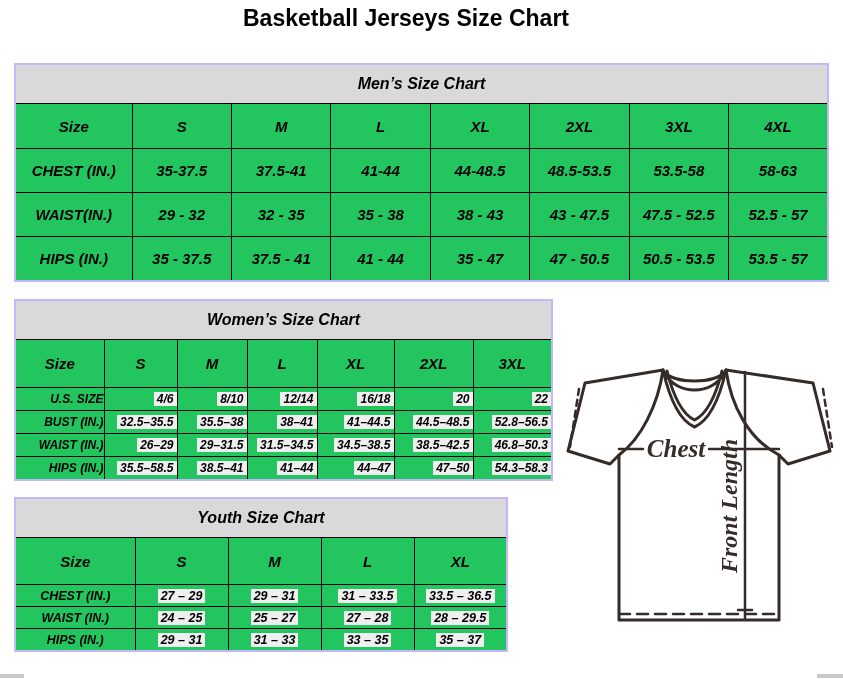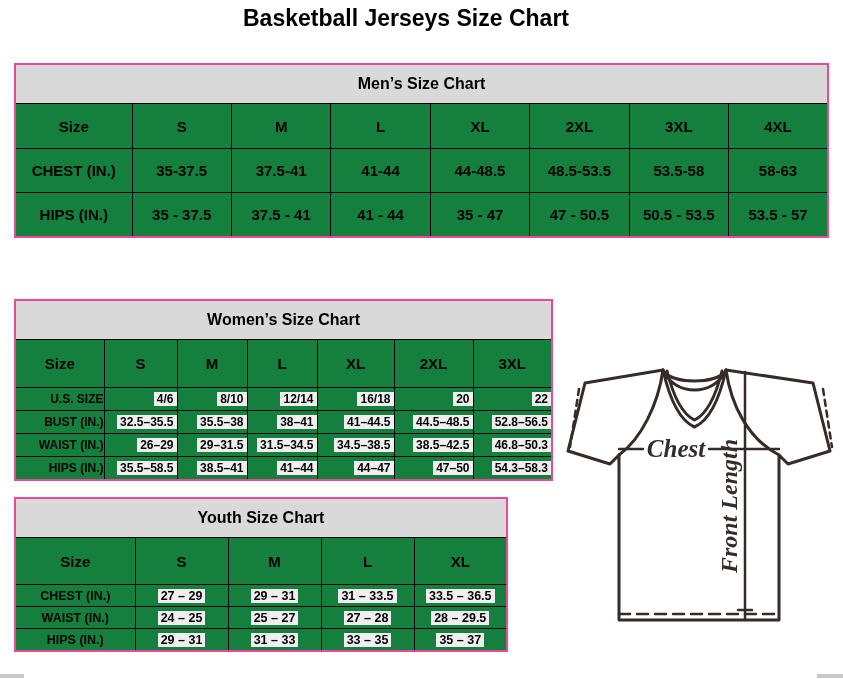--- a/index.html
+++ b/index.html
@@ -1,21 +1,21 @@
 <!DOCTYPE html>
 <html><head>
 <meta charset="utf-8">
 <style>
   html,body{margin:0;padding:0;background:#fff;}
   #page{position:relative;width:843px;height:679px;background:#fff;overflow:hidden;
         font-family:"Liberation Sans",sans-serif;color:#000;}
   .title{position:absolute;top:5px;left:0;width:812px;text-align:center;
          font-size:23px;font-weight:bold;}
   table.chart{position:absolute;border-collapse:collapse;table-layout:fixed;
-              background:#15803d;border:2px solid #ec4899;}
+              background:#22c55e;border:2px solid #c4b5fd;font-style:italic;}
   table.chart td{border:1px solid #000;text-align:center;vertical-align:middle;
                  font-weight:bold;padding:0;overflow:hidden;white-space:nowrap;}
   table.chart tr.band td{background:#d9d9d9;font-size:16px;}
   
   #mens{left:14px;top:63px;width:815px;}
   #mens tr.band td{height:38px;}
   #mens tr.head td{height:44px;font-size:15px;}
   #mens tr.data td{height:43px;font-size:15px;}
   #mens td.lbl{font-size:13.5px;}
   
@@ -65,20 +65,30 @@
       <td class="lbl">CHEST (IN.)</td>
       <td>35-37.5</td>
       <td>37.5-41</td>
       <td>41-44</td>
       <td>44-48.5</td>
       <td>48.5-53.5</td>
       <td>53.5-58</td>
       <td>58-63</td>
     </tr>
     <tr class="data">
+      <td class="lbl">WAIST(IN.)</td>
+      <td>29 - 32</td>
+      <td>32 - 35</td>
+      <td>35 - 38</td>
+      <td>38 - 43</td>
+      <td>43 - 47.5</td>
+      <td>47.5 - 52.5</td>
+      <td>52.5 - 57</td>
+    </tr>
+    <tr class="data">
       <td class="lbl">HIPS (IN.)</td>
       <td>35 - 37.5</td>
       <td>37.5 - 41</td>
       <td>41 - 44</td>
       <td>35 - 47</td>
       <td>47 - 50.5</td>
       <td>50.5 - 53.5</td>
       <td>53.5 - 57</td>
     </tr>
   </tbody>

